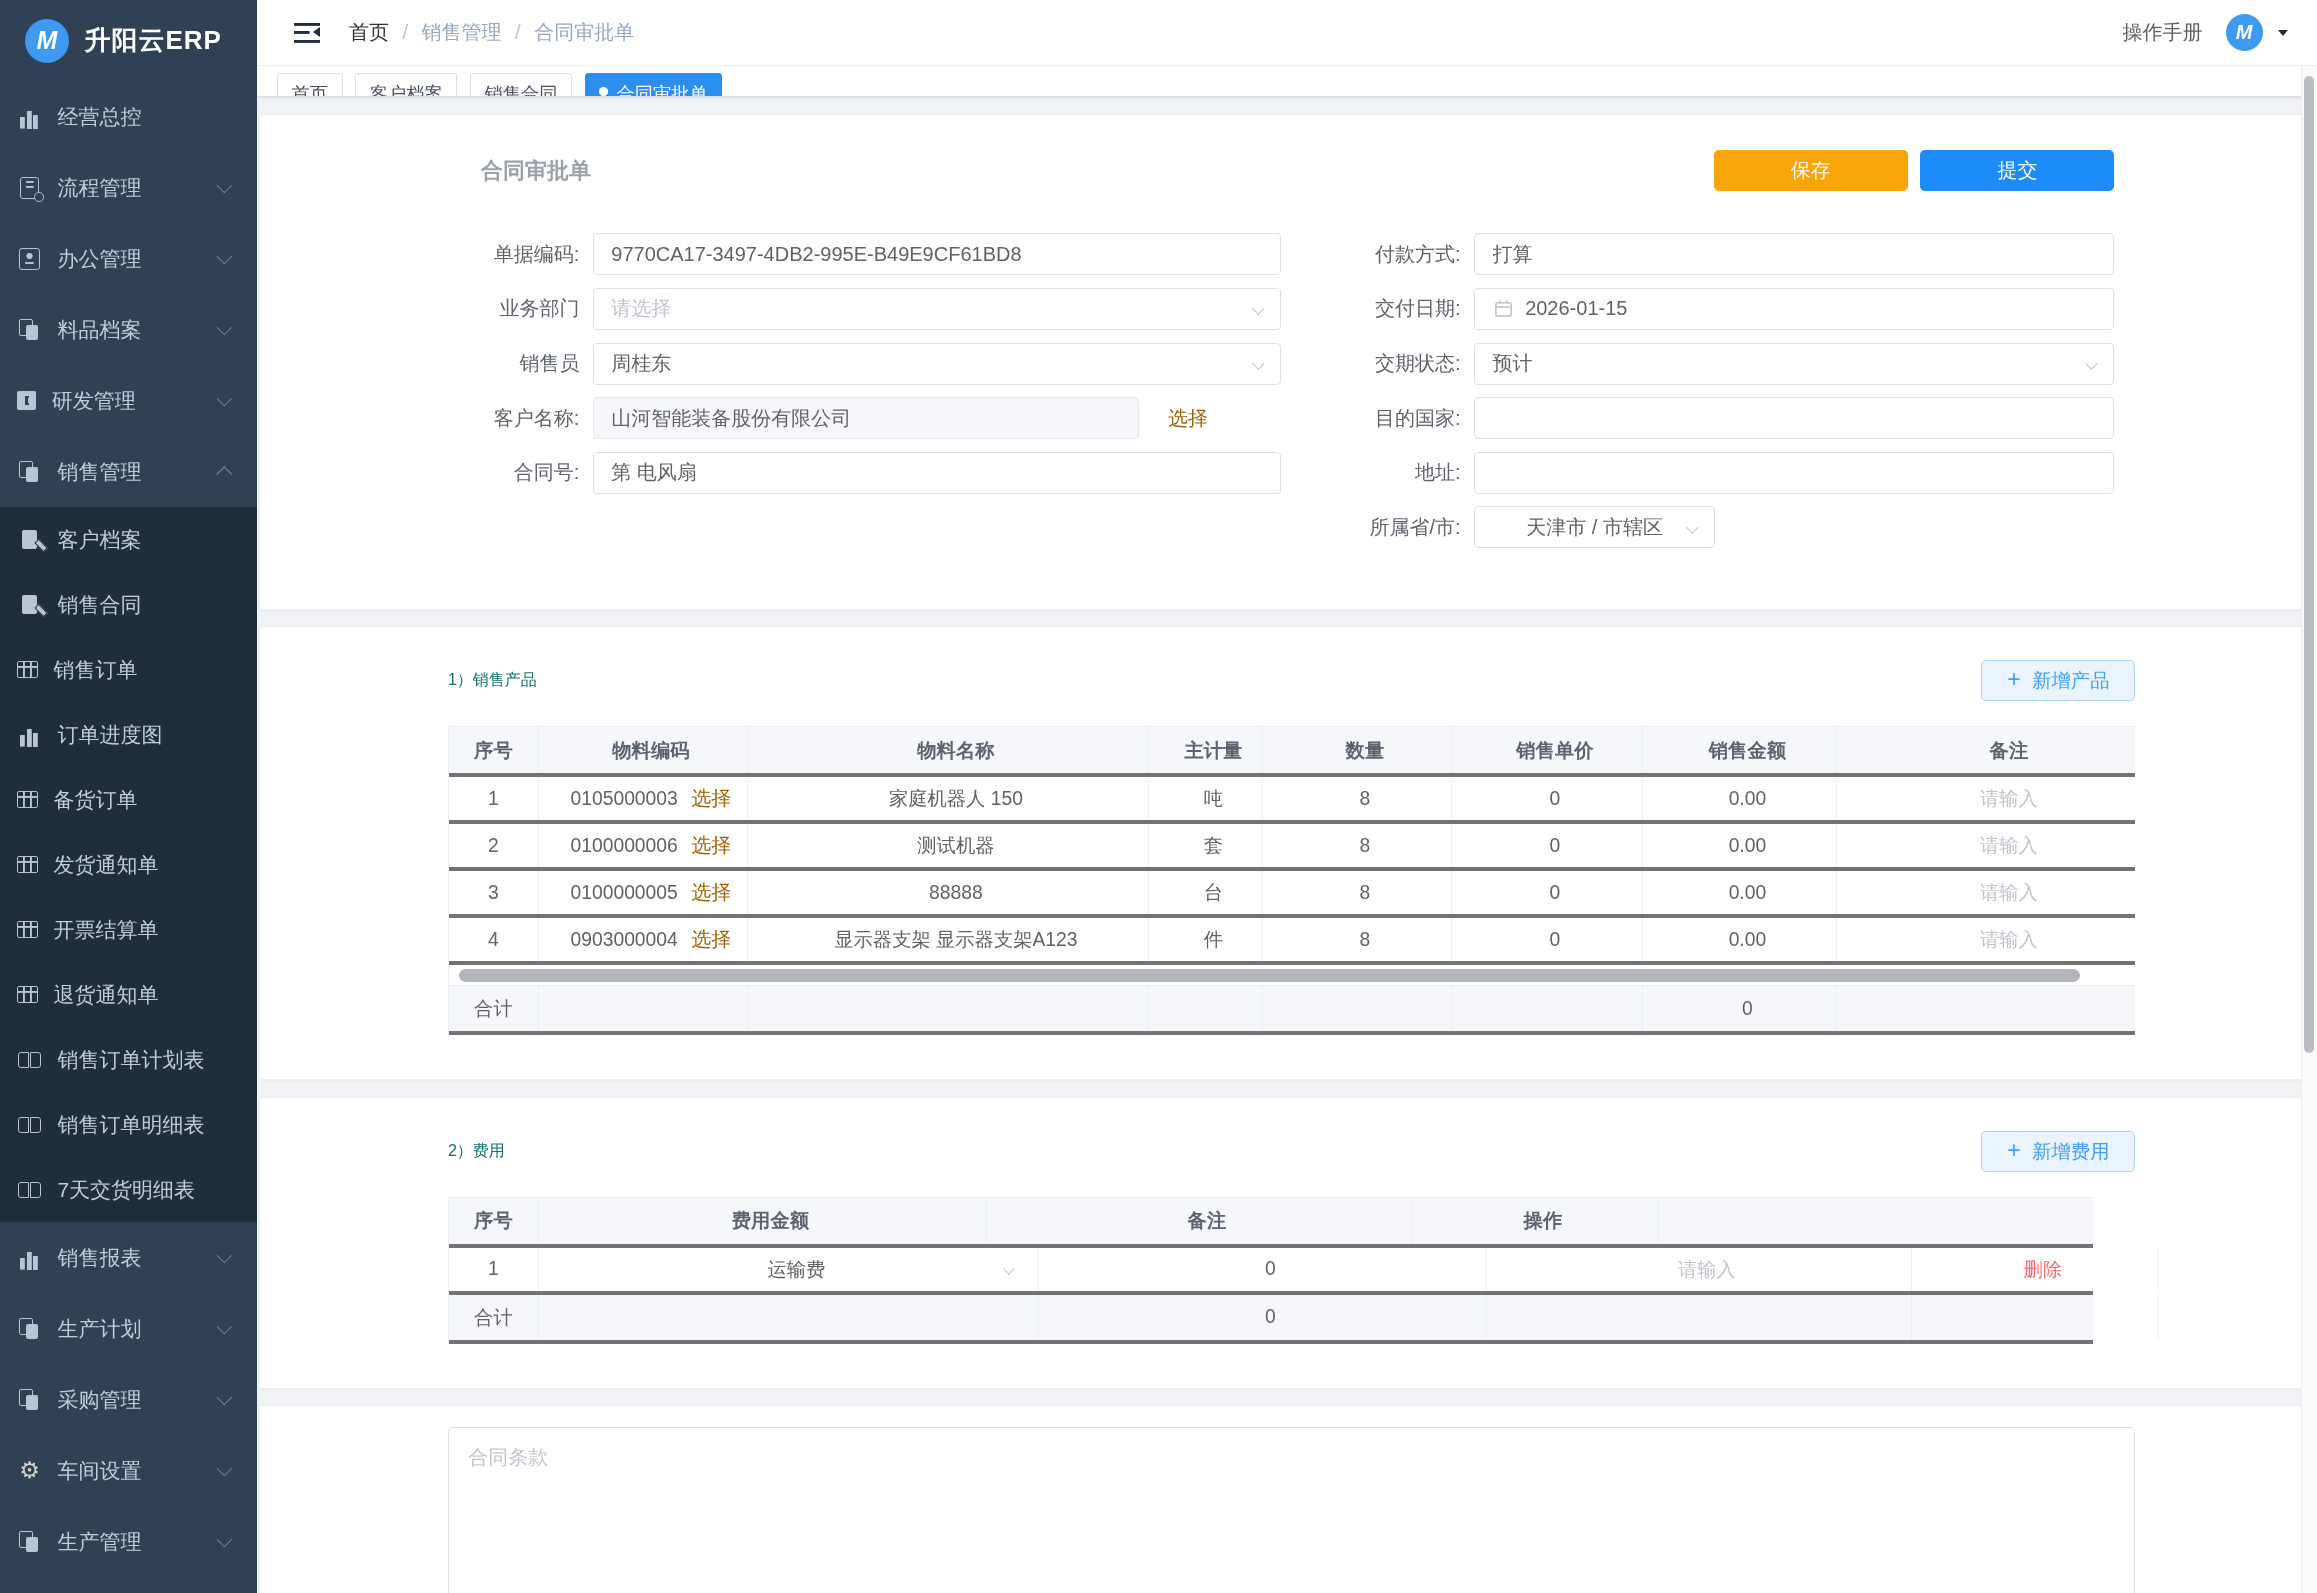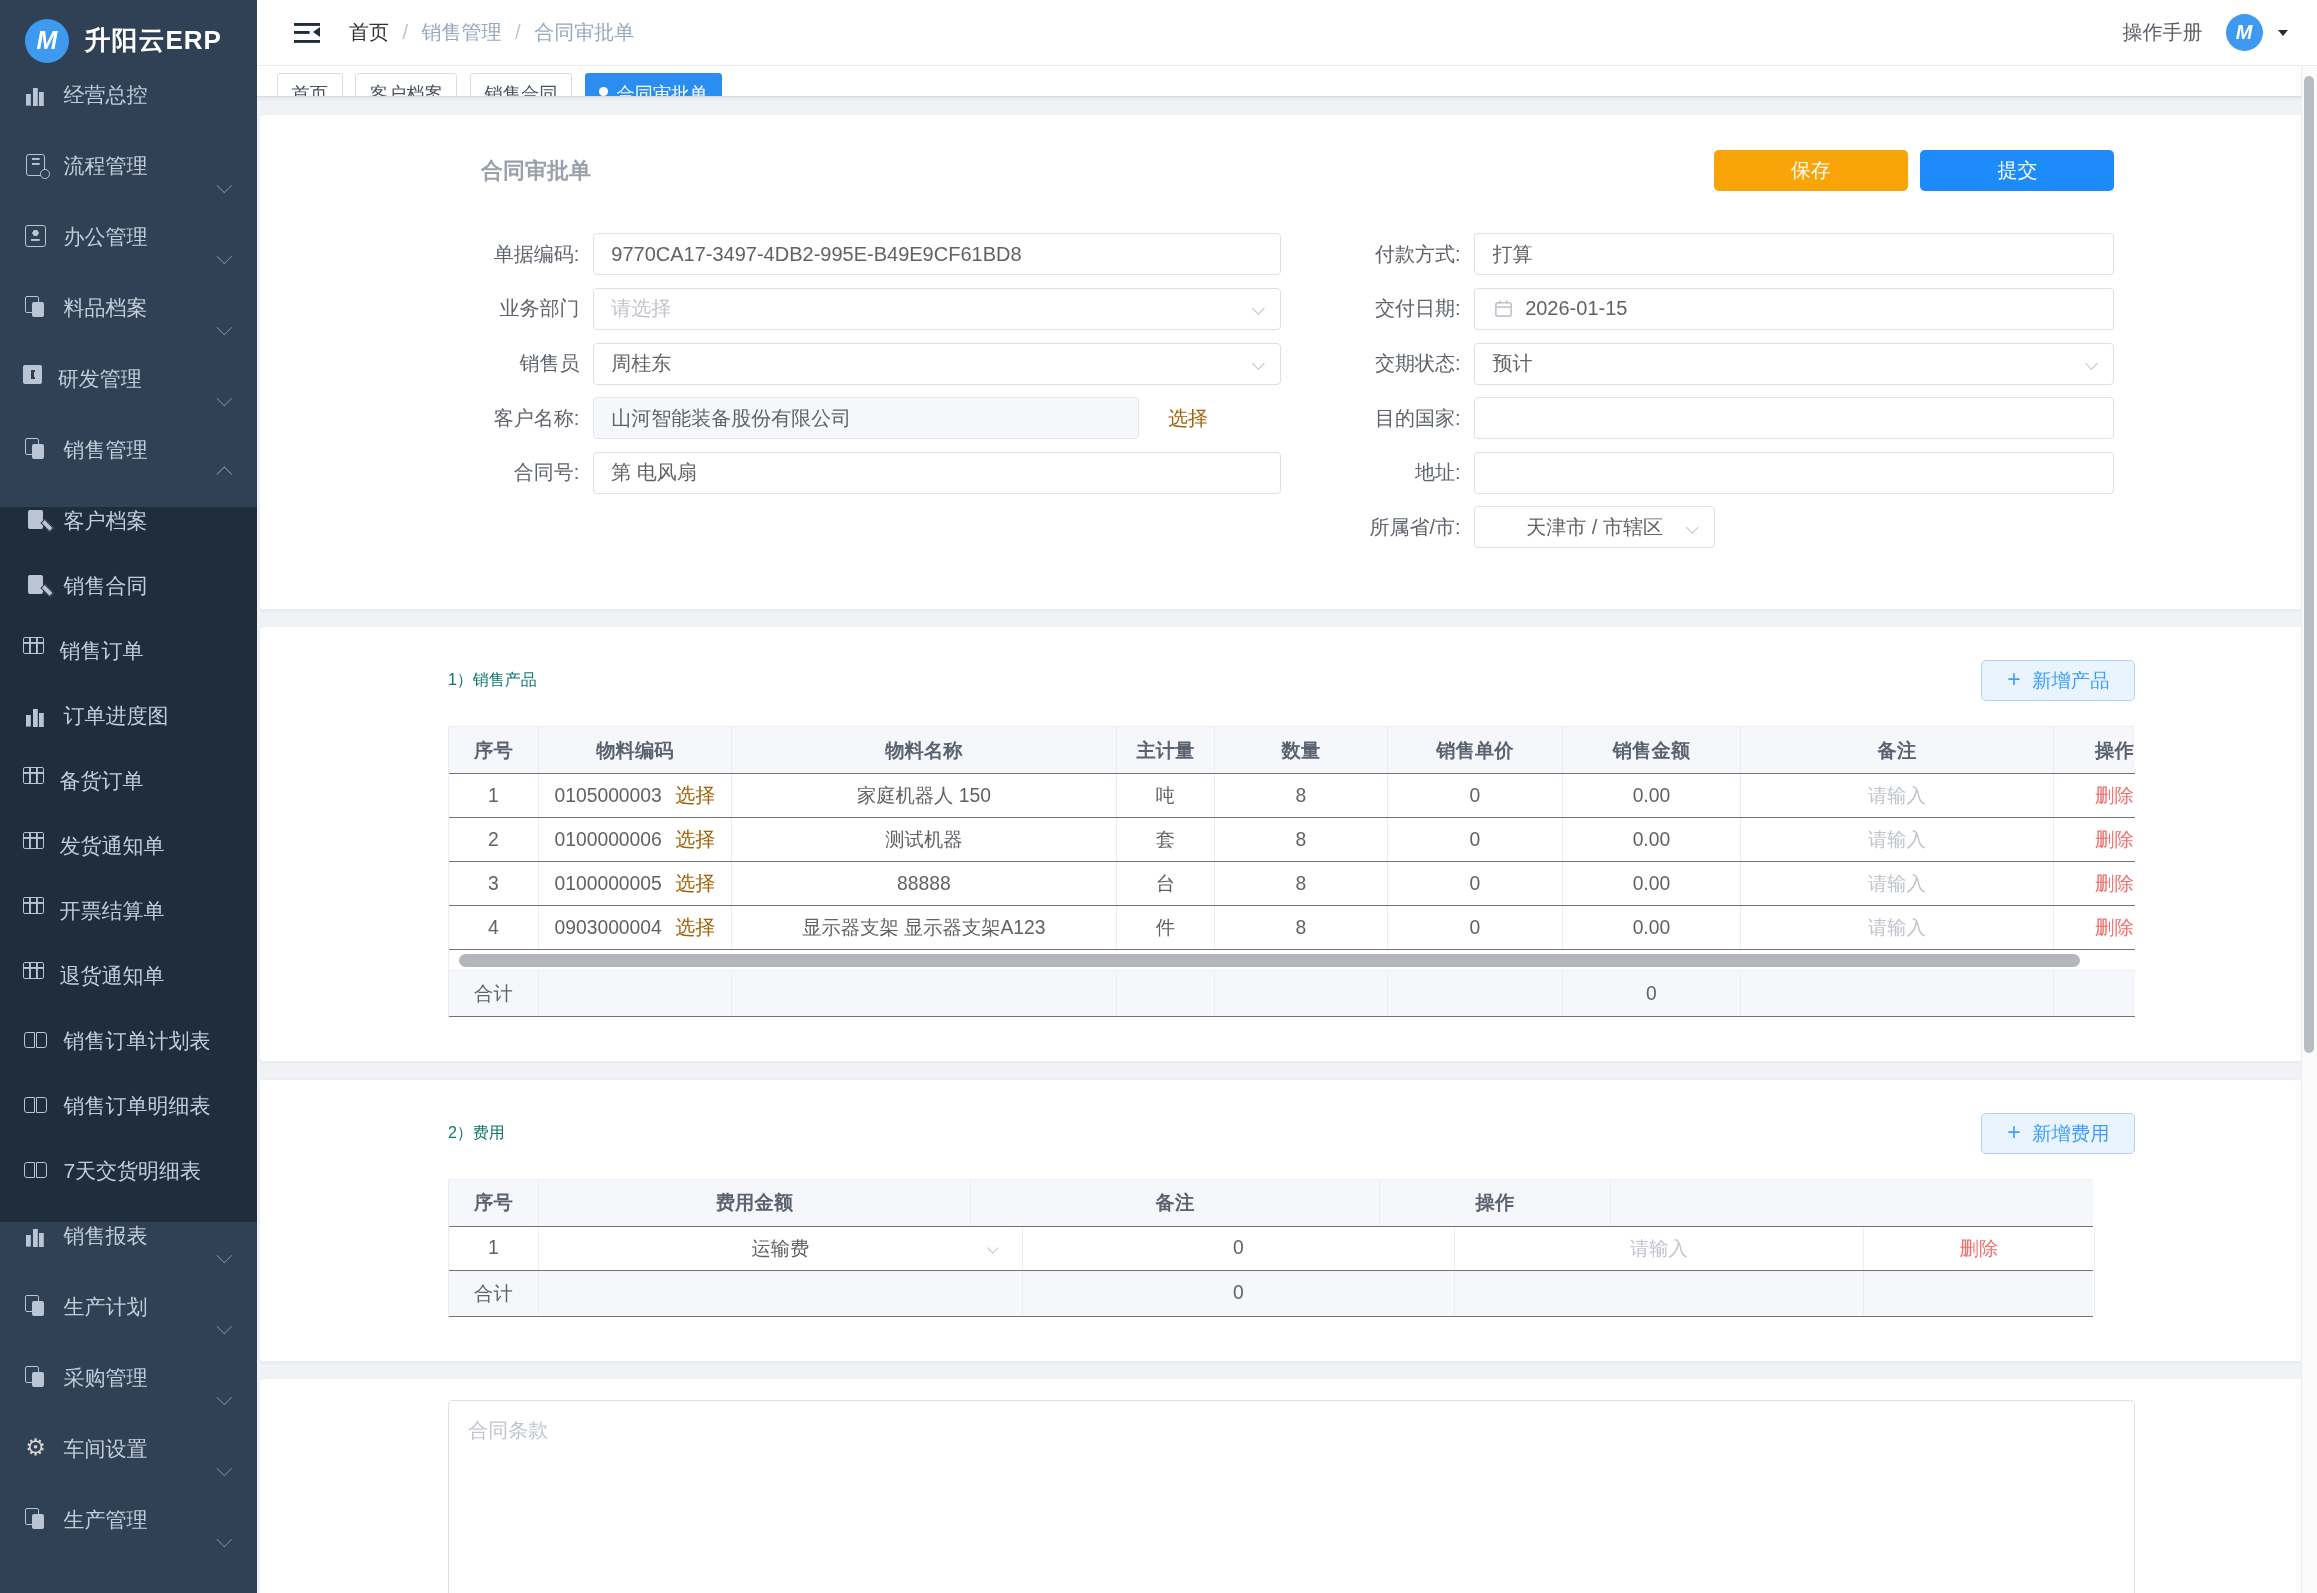--- a/index.html
+++ b/index.html
@@ -4,21 +4,21 @@
 <style>
   * { margin:0; padding:0; box-sizing:border-box; }
   html,body { width:2317px; height:1593px; overflow:hidden; }
   body { font-family:"Liberation Sans","DejaVu Sans",sans-serif; background:#f0f2f5; color:#606266; }
 
   
   .sidebar { position:fixed; left:0; top:0; width:257px; height:1593px; background:#304156; --sbg:#304156; z-index:5; overflow:hidden; }
   .logo-row { display:flex; align-items:center; padding:17.4px 0 17.4px 25px; height:81px; }
   .logo-circle { width:44px; height:44px; border-radius:50%; background:#3d9af0; color:#fff; font-weight:bold; font-style:italic; font-size:25px; display:flex; align-items:center; justify-content:center; flex:none; }
   .logo-name { color:#ffffff; font-size:26px; font-weight:bold; margin-left:15.4px; letter-spacing:1px; }
-  .mitem { display:flex; align-items:flex-start; height:71px; padding:0 21px 0 23px; cursor:pointer; color:#c2cdda; position:relative; }
+  .mitem { display:flex; align-items:center; height:71px; padding:0 21px 0 17px; cursor:pointer; color:#c2cdda; position:relative; }
   .sub { background:#1f2d3d; --sbg:#1f2d3d; }
   .sub .mitem { height:65px; }
   .mlabel { font-size:21px; margin-left:15.4px; white-space:nowrap; }
   .chev { width:10.6px; height:10.6px; border-right:1.9px solid #7d8a9c; border-bottom:1.9px solid #7d8a9c; transform:rotate(45deg); position:absolute; right:27px; top:50%; margin-top:-7.7px; }
   .chev.up { transform:rotate(-135deg); margin-top:-2.9px; }
 
   
   .mi { width:25px; height:25px; position:relative; flex:none; display:flex; align-items:center; justify-content:center; }
   .i-chart { background:
     linear-gradient(#b9c5d4,#b9c5d4) 2.9px bottom / 4.8px 11.6px no-repeat,
@@ -100,21 +100,21 @@
   
   .card-tbl { padding:33px 170px 44px 188px; }
   .sec-row { display:flex; align-items:center; justify-content:space-between; margin-bottom:25px; }
   .sec-label { font-size:16px; color:#0f766e; }
   .btn-add { height:41px; padding:0 25px; border:1px solid #aed3fb; background:#e9f4ff; color:#3f9efd; border-radius:4.8px; font-size:19.3px; display:flex; align-items:center; gap:11.6px; cursor:pointer; font-family:inherit; }
   .btn-add .plus { font-size:23px; line-height:1; margin-top:-1.9px; }
 
   .t-clip { width:100%; overflow:hidden; border-top:1px solid #ebeef5; border-left:1px solid #ebeef5; }
   .prod .trow { width:1725px; }
   .fee-table { width:1645px; border-top:1px solid #ebeef5; border-left:1px solid #ebeef5; }
-  .trow { display:flex; background:#fff; border-bottom:1px solid #737373; }
+  .trow { display:flex; background:#fff; border-bottom:4px solid #737373;gap:16px; }
   .trow.head { background:#f6f7fa; }
   .trow.sum { background:#f5f7fa; }
   .tc { border-right:1px solid #ebeef5; height:43px; display:flex; align-items:center; justify-content:center; font-size:19.3px; color:#606266; flex:none; gap:13.5px; position:relative; }
   .head .tc { height:46px; font-weight:bold; color:#5c6370; }
   .sum .tc { height:45px; }
   .del { color:#f56c6c; font-size:19.3px; cursor:pointer; white-space:nowrap; }
   
   .p1{width:90px}.p2{width:193px}.p3{width:385px}.p4{width:98px}.p5{width:173px}.p6{width:175px}.p7{width:178px}.p8{width:313px}.p9{width:122px}
   
   .f1{width:90px}.f2{width:484px}.f3{width:432px}.f4{width:409px}.f5{width:231px}

